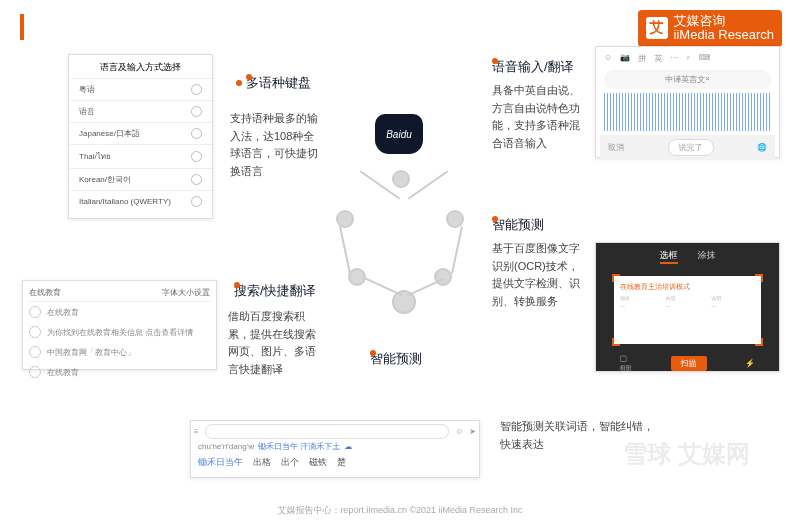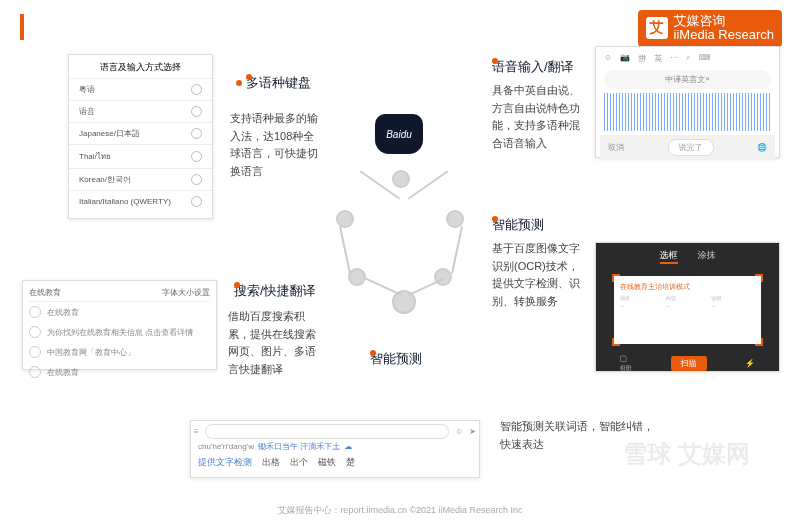--- a/index.html
+++ b/index.html
@@ -157,21 +157,21 @@
       <input style="">
       <span>☺</span>
       <span>➤</span>
     </div>
     <div class="pred-mid">
       <span class="py">chu'he'ri'dang'w</span>
       <span class="cand">锄禾日当午 汗滴禾下土</span>
       <span style="color:#4a7fd8">☁</span>
     </div>
     <div class="pred-bot">
-      <span>提供文字检测</span>
+      <span>锄禾日当午</span>
       <span>出格</span>
       <span>出个</span>
       <span>磁铁</span>
       <span>楚</span>
     </div>
   </div>
 
   <div class="center-baidu">
     <div class="baidu-sh">Baidu</div>
   </div>

